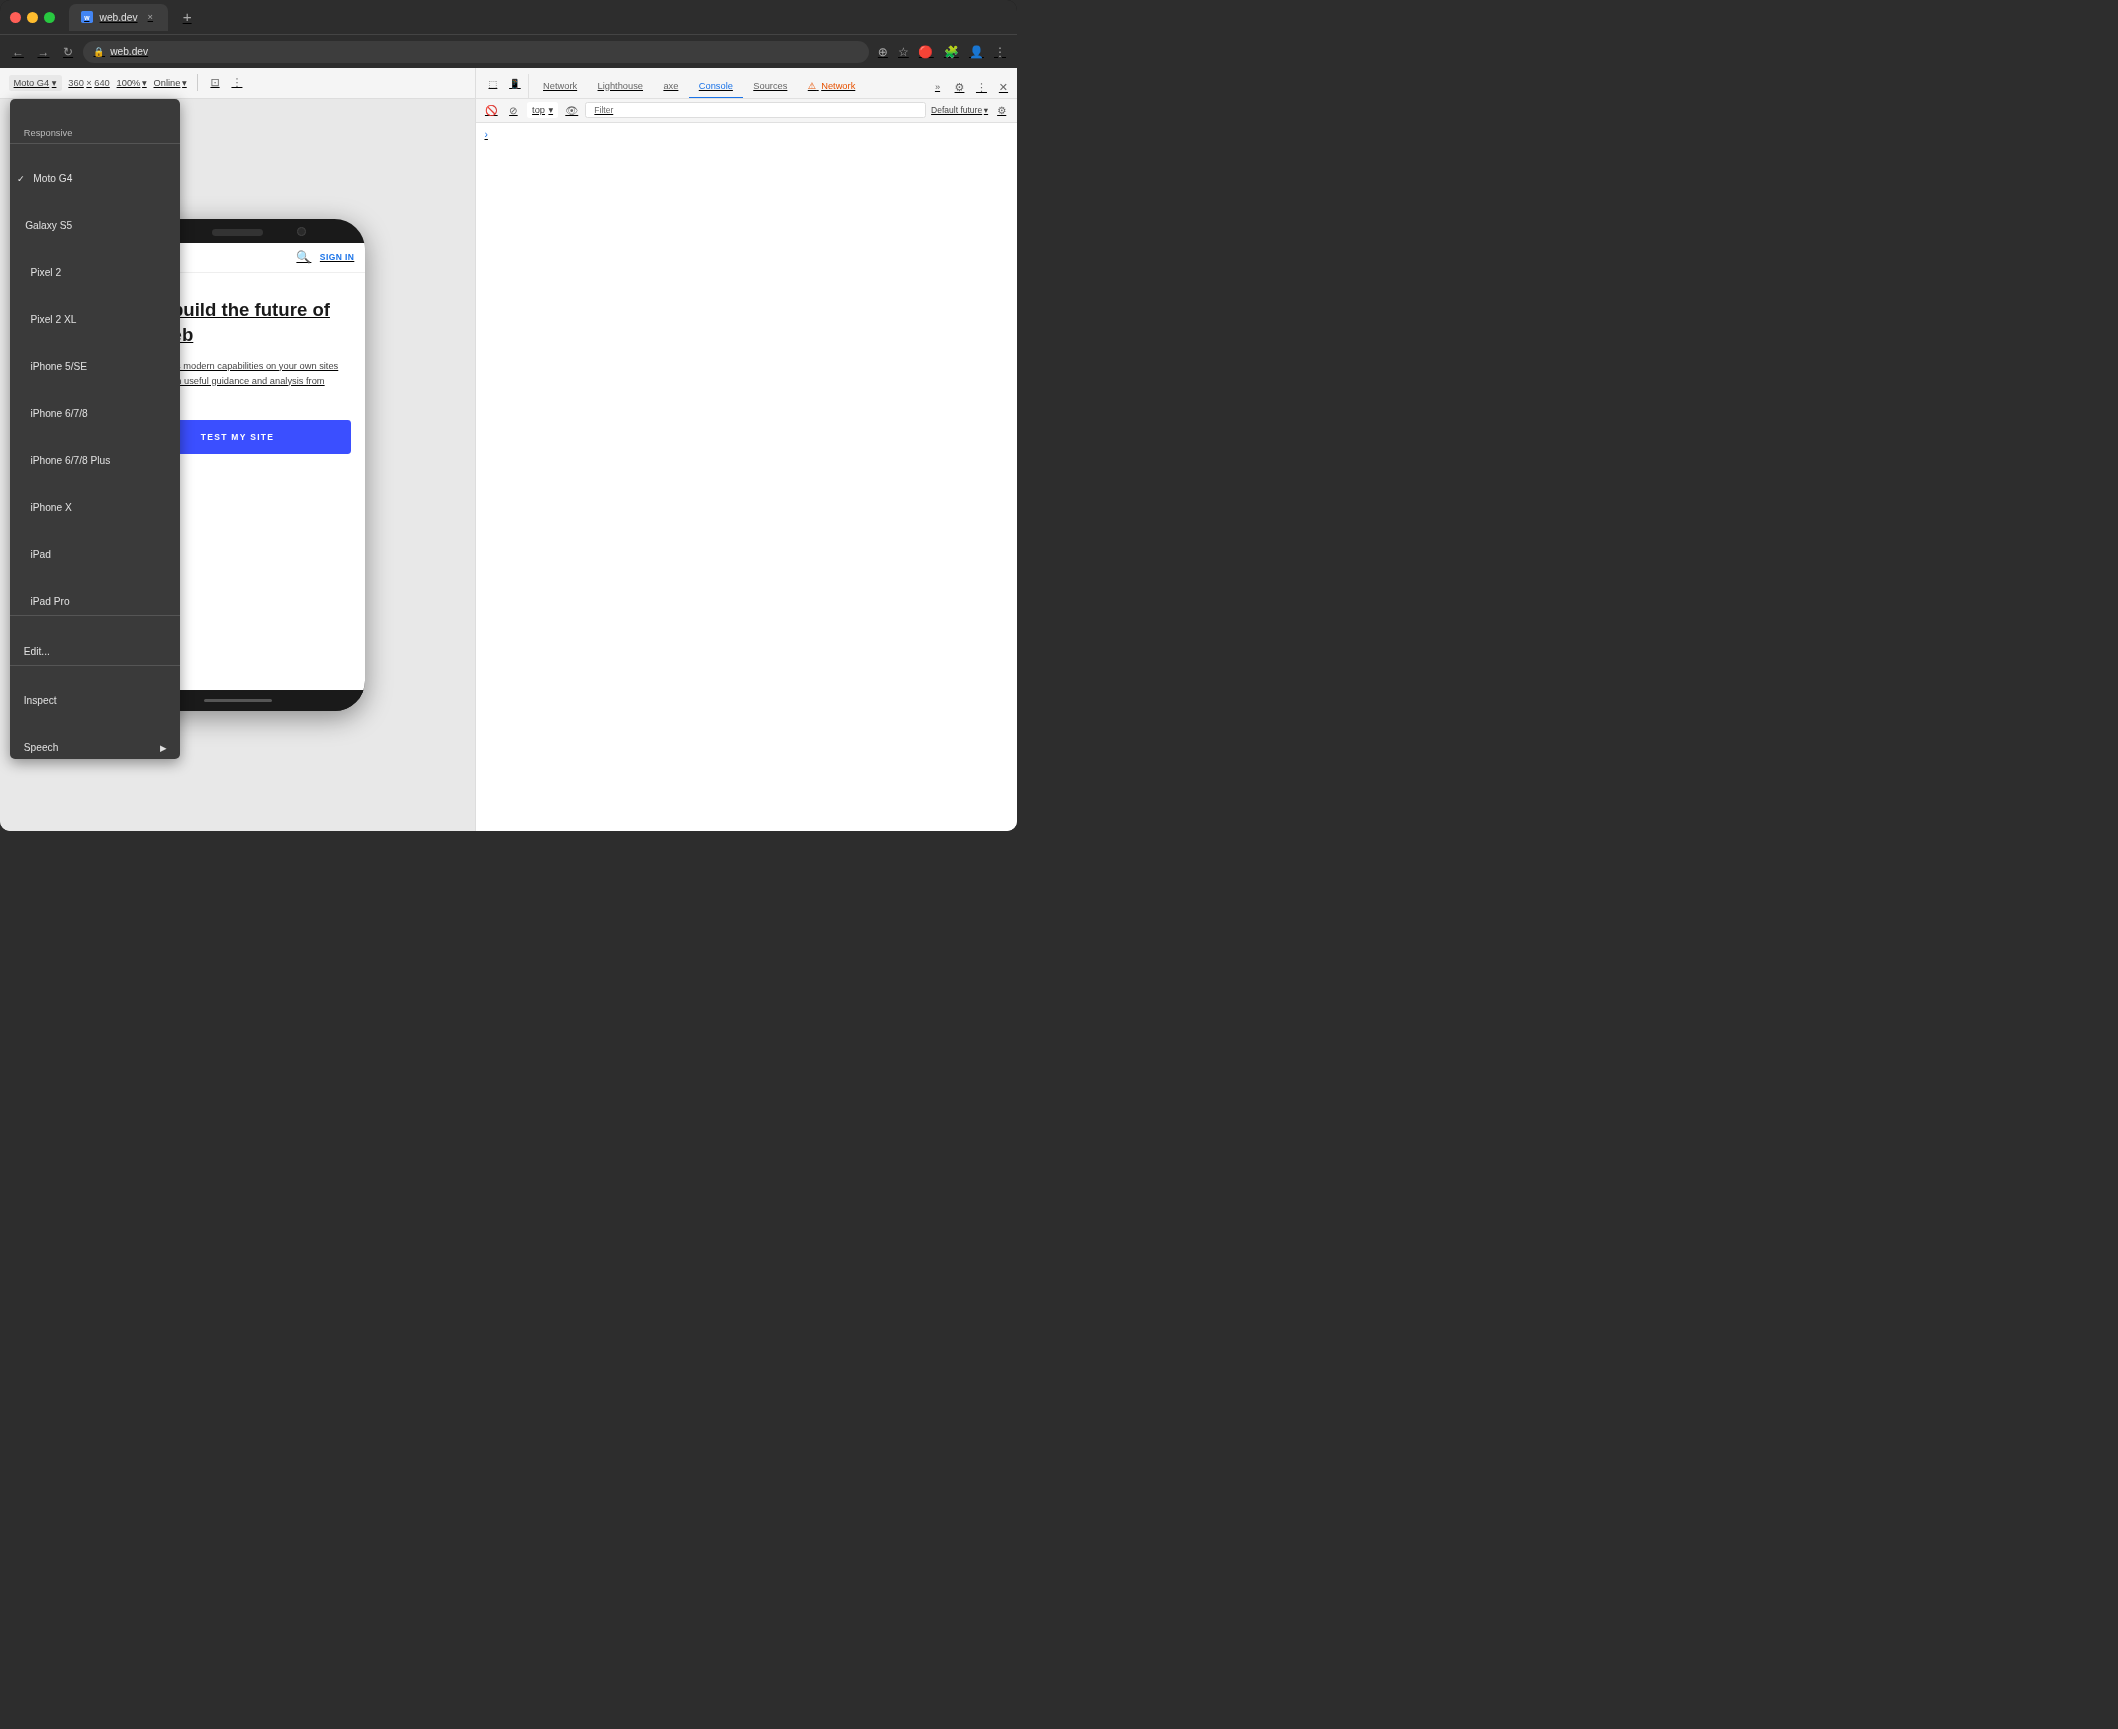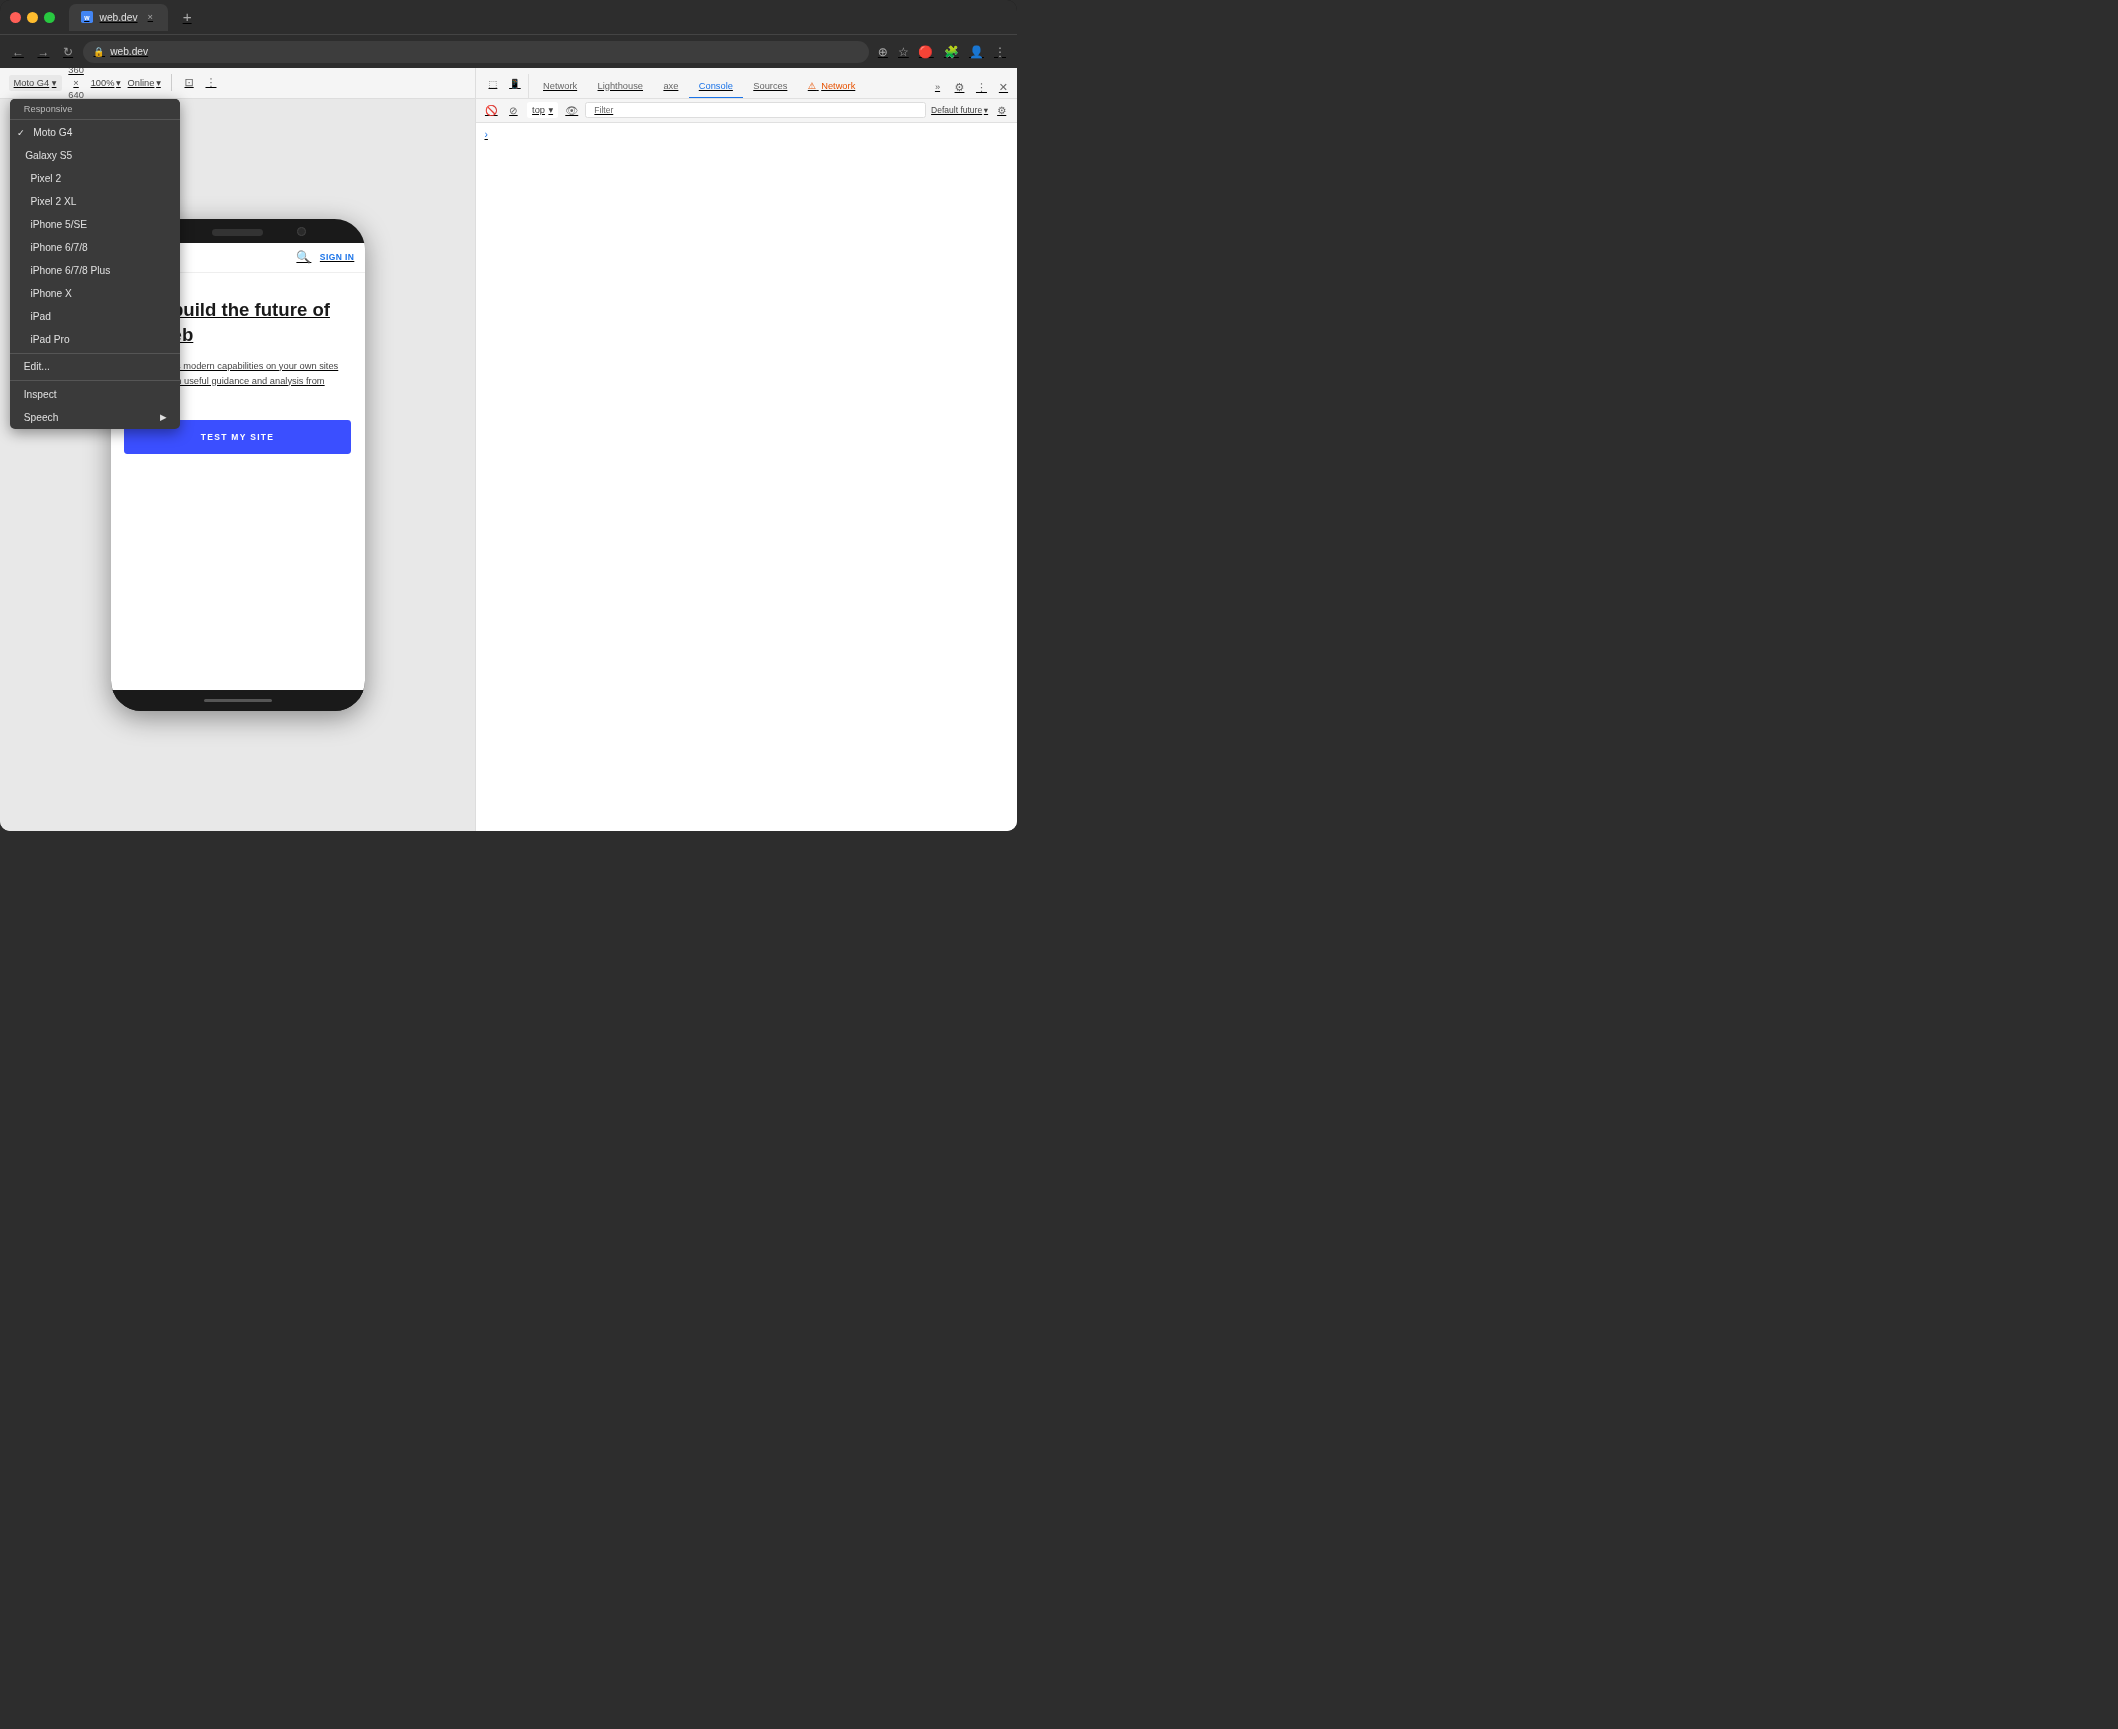--- a/index.html
+++ b/index.html
@@ -187,21 +187,20 @@
       cursor: pointer;
       font-size: 9.3px;
     }
 
     .dimensions {
       display: flex;
       align-items: center;
       gap: 2.5px;
       font-size: 9.3px;
       color: #555;
-      flex-direction: column;
     }
 
     .zoom-select {
       display: flex;
       align-items: center;
       gap: 1.7px;
       cursor: pointer;
       font-size: 9.3px;
     }
 
@@ -234,20 +233,21 @@
     }
 
     .menu-item {
       padding: 6px 13.6px;
       font-size: 10.2px;
       color: #e0e0e0;
       cursor: pointer;
       display: flex;
       align-items: center;
       gap: 6.8px;
+      margin-top: 24px;
     }
 
     .menu-item.checked::before {
       content: '✓';
       font-size: 9.3px;
       margin-right: 1.7px;
     }
 
     .menu-item.checked {
       padding-left: 6.8px;

